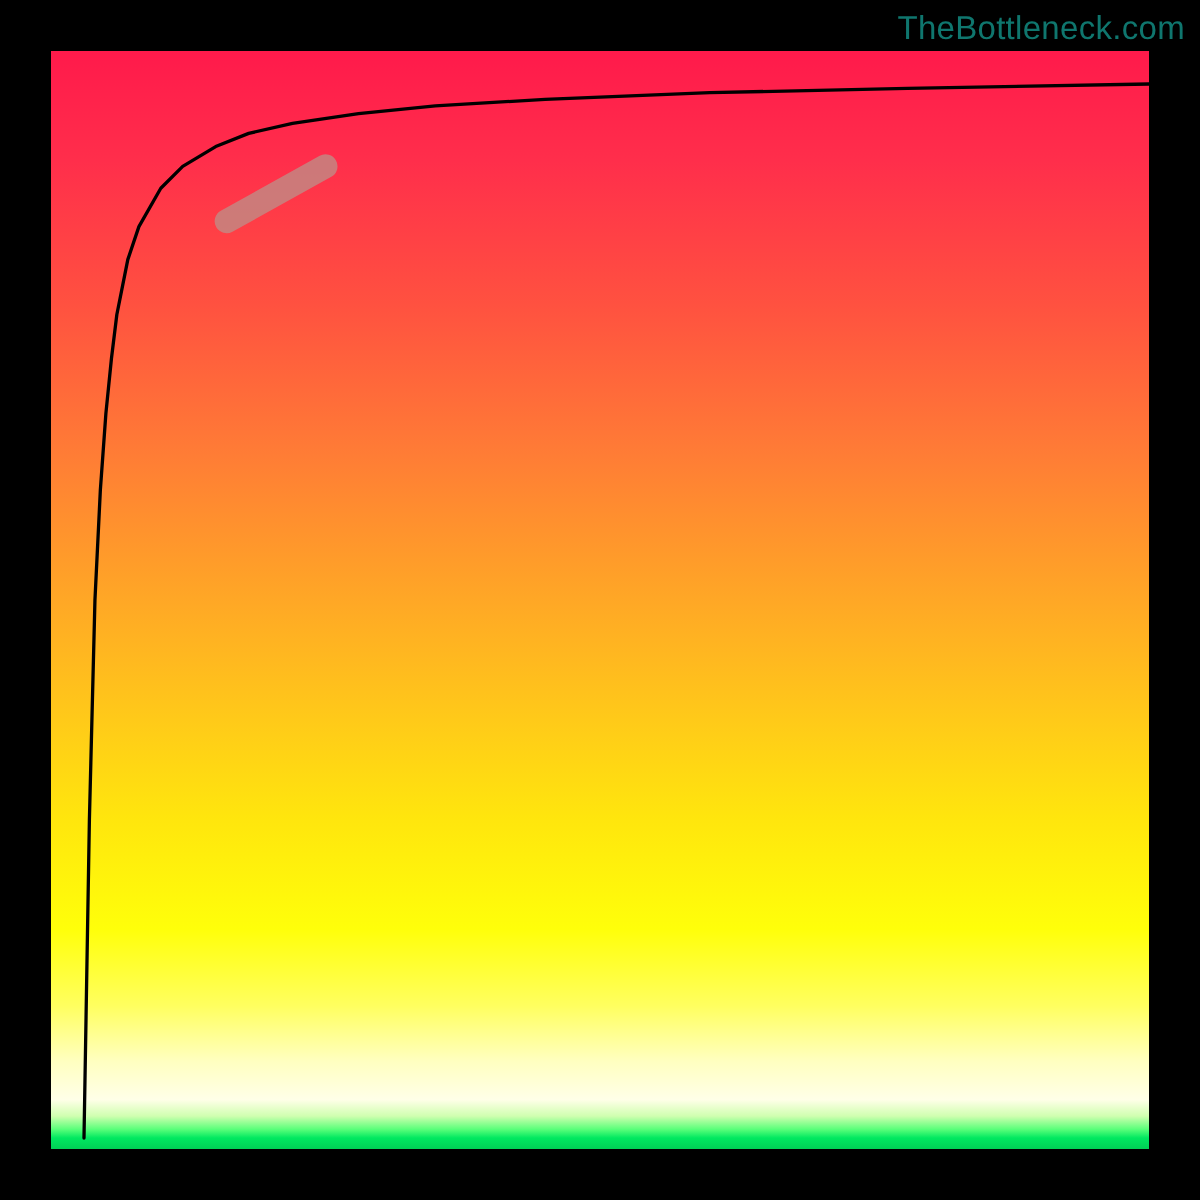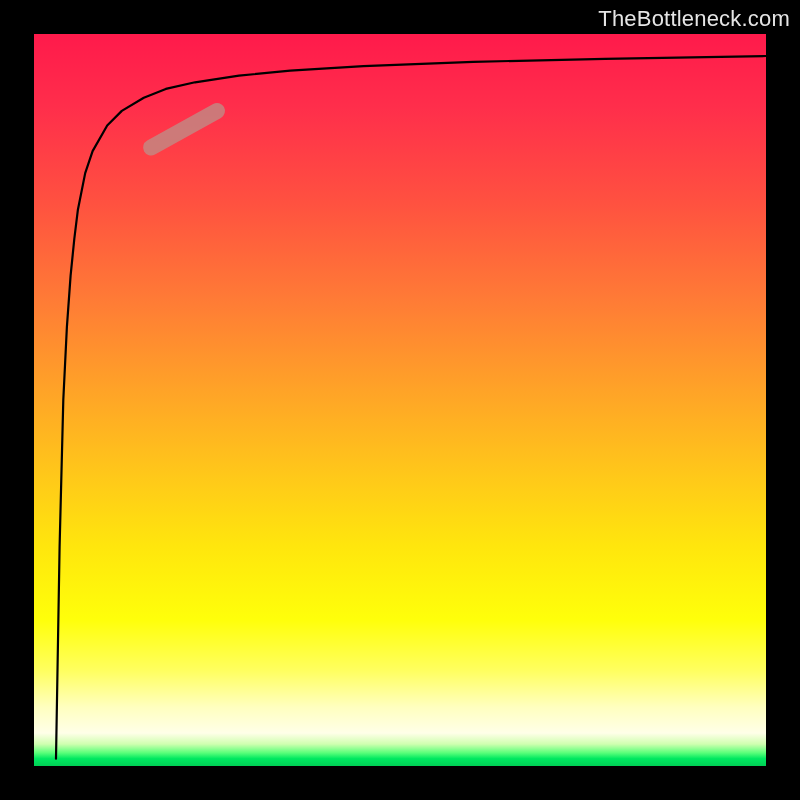--- a/index.html
+++ b/index.html
@@ -38,21 +38,21 @@
       #d0ffb0 97%,
       #5aff7a 98.2%,
       #00e860 99%,
       #00d055 100%
     );
   }
   .watermark {
     position: absolute;
     top: 6px;
     right: 10px;
-    color: #e5e5e5;
+    color: #0f766e;
     font-size: 22px;
     letter-spacing: 0.2px;
     font-weight: 500;
     user-select: none;
   }
   svg.curve {
     position: absolute;
     left: 0;
     top: 0;
     width: 732px;

